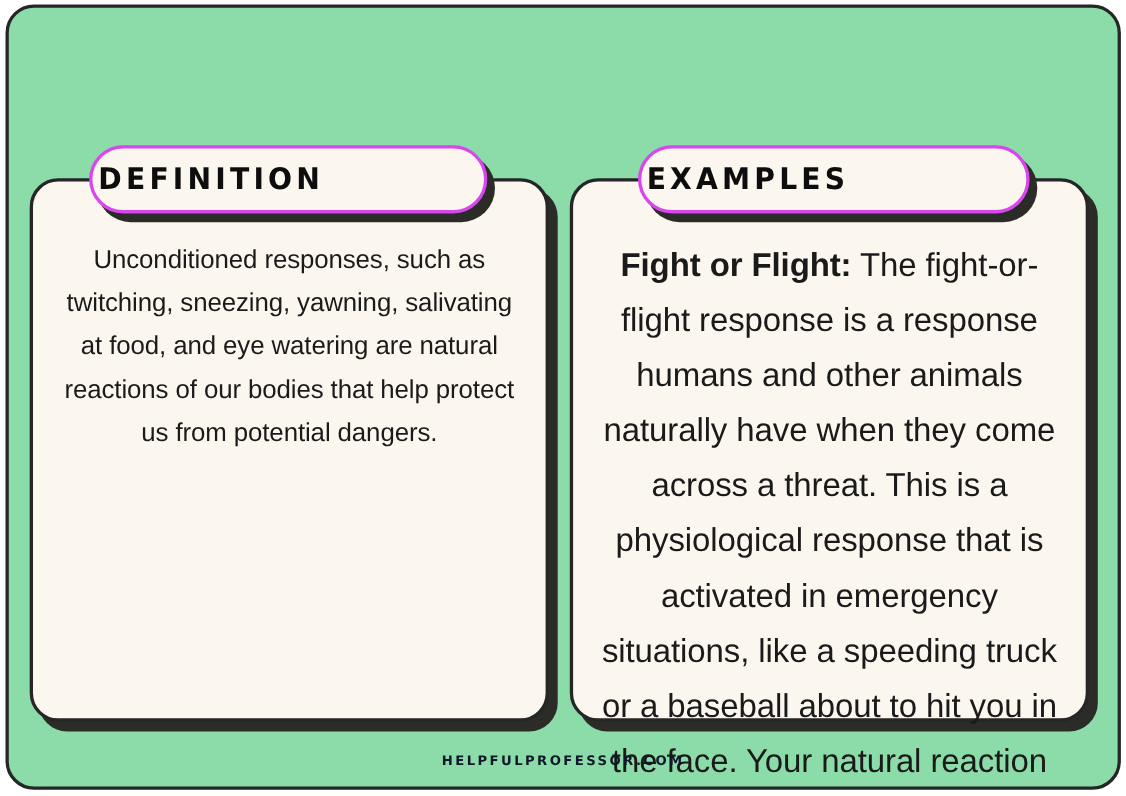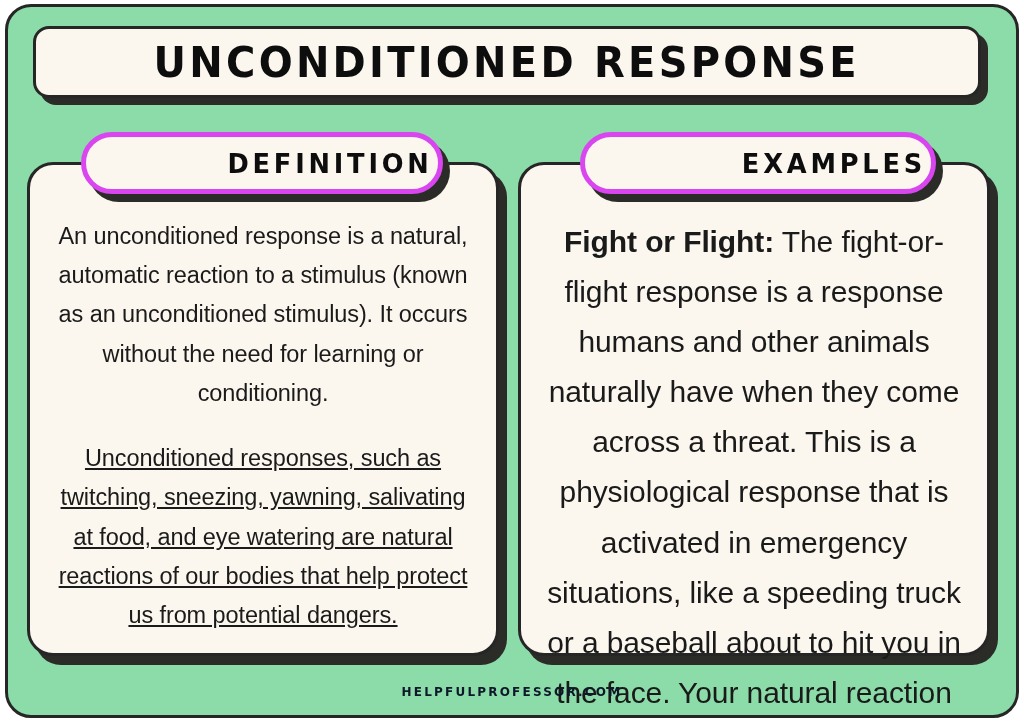--- a/index.html
+++ b/index.html
@@ -93,27 +93,27 @@
     box-shadow: 8px 9px 0 0 #2b2b28;
     padding: 52px 26px 20px 26px;
   }
 
   
   .pill {
     position: absolute;
     top: 0;
     height: 62px;
     background: #FBF6EE;
-    border: 5px solid #d946ef;
+    border: 3px solid #d946ef;
     border-radius: 34px;
     box-sizing: border-box;
     box-shadow: 7px 8px 0 0 #2b2b28;
     display: flex;
     align-items: center;
-    justify-content: flex-end;
+    justify-content: flex-start;
     z-index: 4;
   }
   .card-wrap.left  .pill { left: 54px;  width: 362px; }
   .card-wrap.right .pill { left: 62px;  width: 356px; }
 
   .pill-text {
     font-family: "DejaVu Sans", sans-serif;
     font-weight: 700;
     font-size: 27px;
     line-height: 1;
@@ -157,30 +157,26 @@
     text-align: right;
   }
 </style>
 </head>
 <body>
 
 <div id="infographic">
 
   <div class="panel"></div>
 
-  <div class="title-bar">
-    <span class="title-text">Unconditioned Response</span>
-  </div>
 
   <div class="columns">
 
     <div class="card-wrap left">
       <div class="card">
         <div class="body-text">
-          <p>An unconditioned response is a natural, automatic reaction to a stimulus (known as an unconditioned stimulus). It occurs without the need for learning or conditioning.</p>
           <p>Unconditioned responses, such as twitching, sneezing, yawning, salivating at food, and eye watering are natural reactions of our bodies that help protect us from potential dangers.</p>
         </div>
       </div>
       <div class="pill">
         <span class="pill-text">Definition</span>
       </div>
     </div>
 
     <div class="card-wrap right">
       <div class="card">

